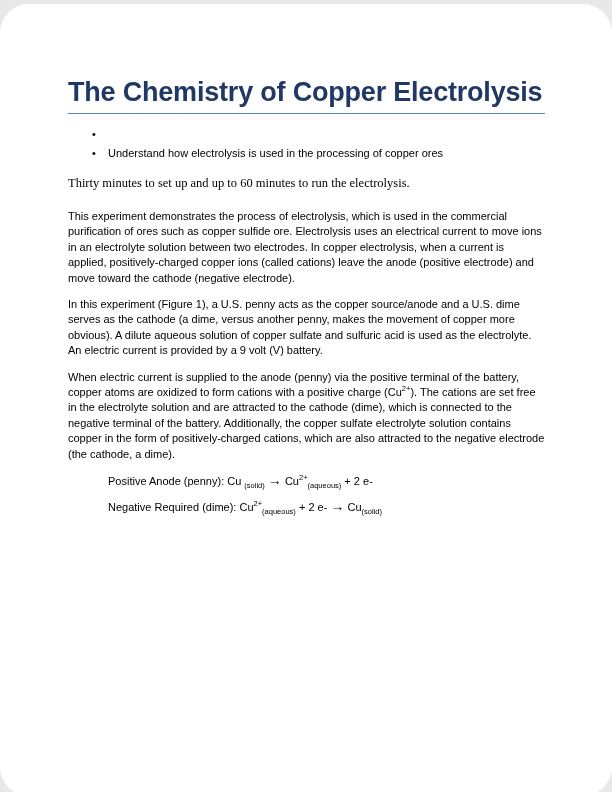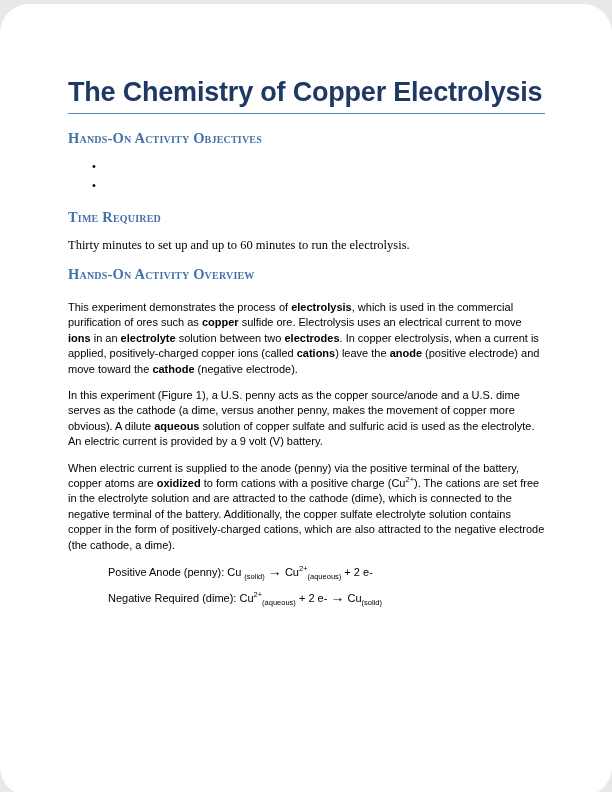--- a/index.html
+++ b/index.html
@@ -69,49 +69,47 @@
     font-size: 11px;
     line-height: 15.4px;
     margin: 18px 0 0 0;
   }
   .body-para + .body-para { margin-top: 11px; }
   .equation {
     font-size: 11px;
     line-height: 14px;
     margin: 12px 0 0 40px;
   }
-  .b { font-weight: bold; }
+  .b { font-weight: normal; }
   .sup { vertical-align: super; font-size: 7.5px; line-height: 0; }
   .sub { vertical-align: sub; font-size: 7.5px; line-height: 0; }
   .arrow { font-weight: bold; font-size: 14px; line-height: 0; }
 </style>
 </head>
 <body>
 
 <div class="page">
   <div class="content">
 
     <h1 class="doc-title">The Chemistry of Copper Electrolysis</h1>
 
-    <h2 class="heading h-objectives">Hands-On Activity Objectives</h2>
 
     <ul class="bullet-list">
       <li>
         <span class="bullet-dot">•</span>
       </li>
       <li>
         <span class="bullet-dot">•</span>
+        <span>Understand how electrolysis is used in the processing of copper ores</span>
       </li>
     </ul>
 
-    <h2 class="heading h-time">Time Required</h2>
 
     <p class="serif-para">Thirty minutes to set up and up to 60 minutes to run the electrolysis.</p>
 
-    <h2 class="heading h-overview">Hands-On Activity Overview</h2>
 
     <p class="body-para"><span>This experiment demonstrates the process of </span><span class="b">electrolysis</span><span>, which is used in the commercial purification of ores such as </span><span class="b">copper</span><span> sulfide ore. Electrolysis uses an electrical current to move </span><span class="b">ions</span><span> in an </span><span class="b">electrolyte</span><span> solution between two </span><span class="b">electrodes</span><span>. In copper electrolysis, when a current is applied, positively-charged copper ions (called </span><span class="b">cations</span><span>) leave the </span><span class="b">anode</span><span> (positive electrode) and move toward the </span><span class="b">cathode</span><span> (negative electrode).</span></p>
 
     <p class="body-para"><span>In this experiment (Figure 1), a U.S. penny acts as the copper source/anode and a U.S. dime serves as the cathode (a dime, versus another penny, makes the movement of copper more obvious). A dilute </span><span class="b">aqueous</span><span> solution of copper sulfate and sulfuric acid is used as the electrolyte. An electric current is provided by a 9 volt (V) battery.</span></p>
 
     <p class="body-para"><span>When electric current is supplied to the anode (penny) via the positive terminal of the battery, copper atoms are </span><span class="b">oxidized</span><span> to form cations with a positive charge (Cu</span><span class="sup">2+</span><span>). The cations are set free in the electrolyte solution and are attracted to the cathode (dime), which is connected to the negative terminal of the battery. Additionally, the copper sulfate electrolyte solution contains copper in the form of positively-charged cations, which are also attracted to the negative electrode (the cathode, a dime).</span></p>
 
     <p class="equation"><span>Positive Anode (penny):  Cu </span><span class="sub">(solid)</span><span> </span><span class="arrow">→</span><span> Cu</span><span class="sup">2+</span><span class="sub">(aqueous)</span><span> + 2 e-</span></p>
 
     <p class="equation"><span>Negative Required (dime):  Cu</span><span class="sup">2+</span><span class="sub">(aqueous)</span><span> + 2 e- </span><span class="arrow">→</span><span> Cu</span><span class="sub">(solid)</span></p>

